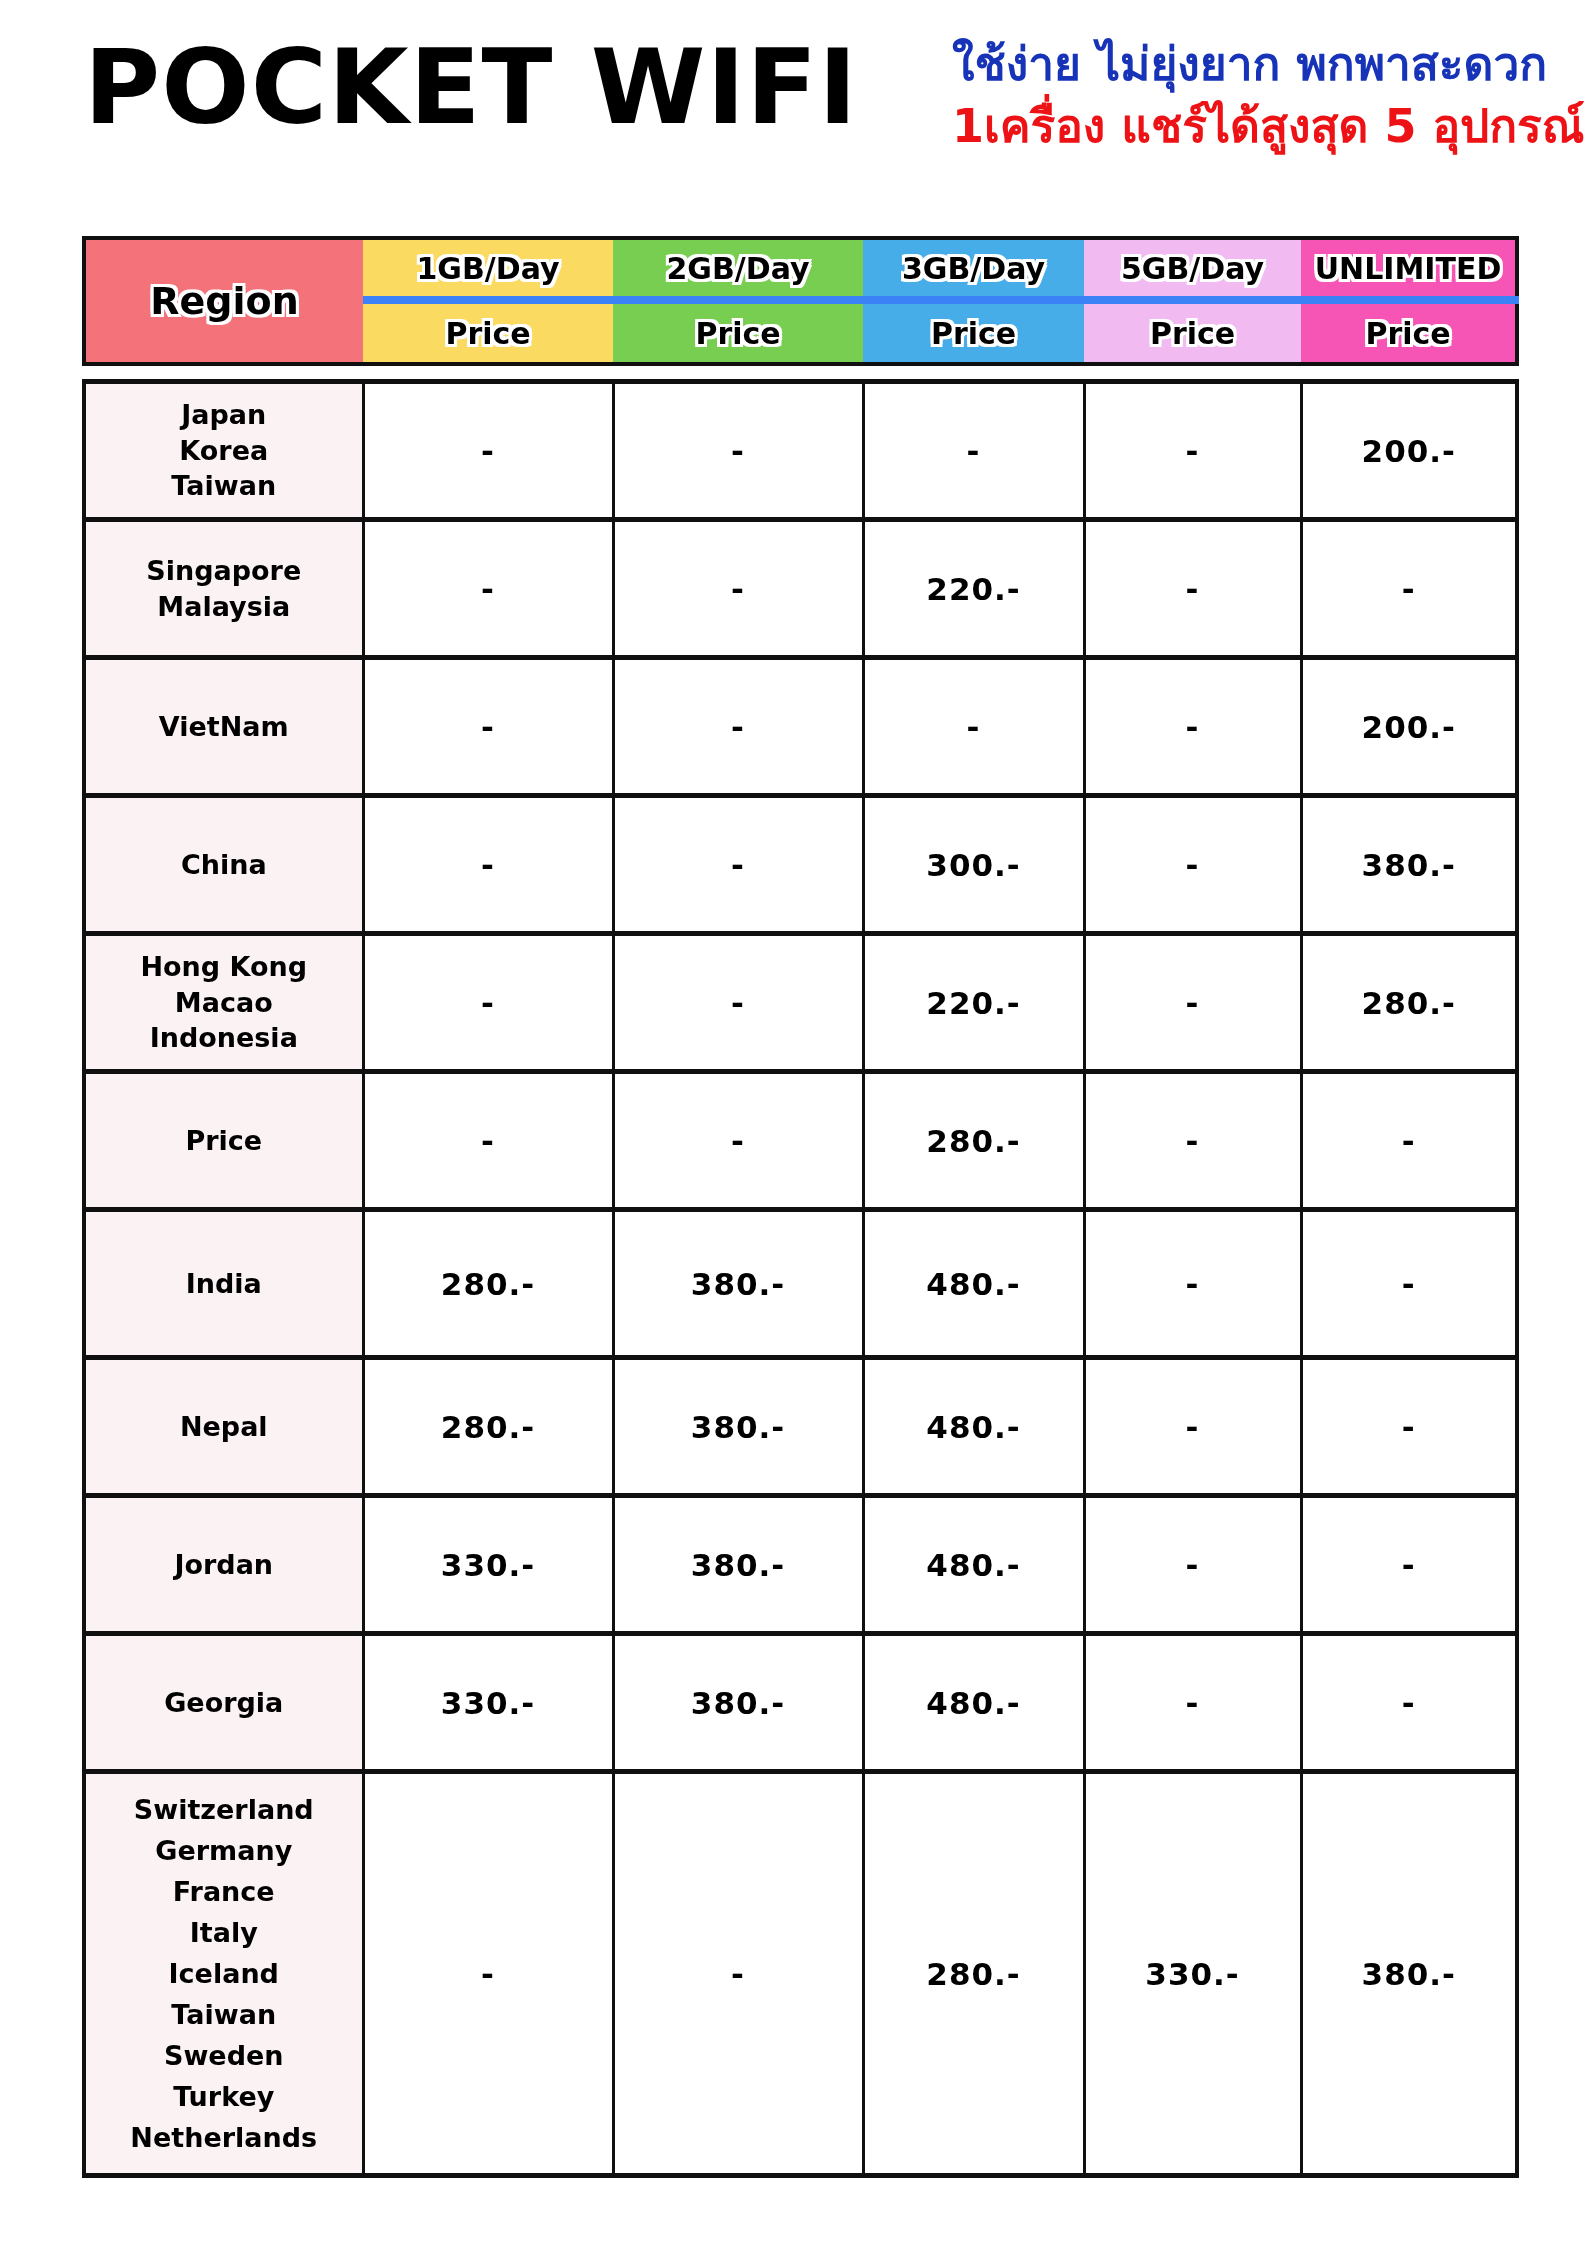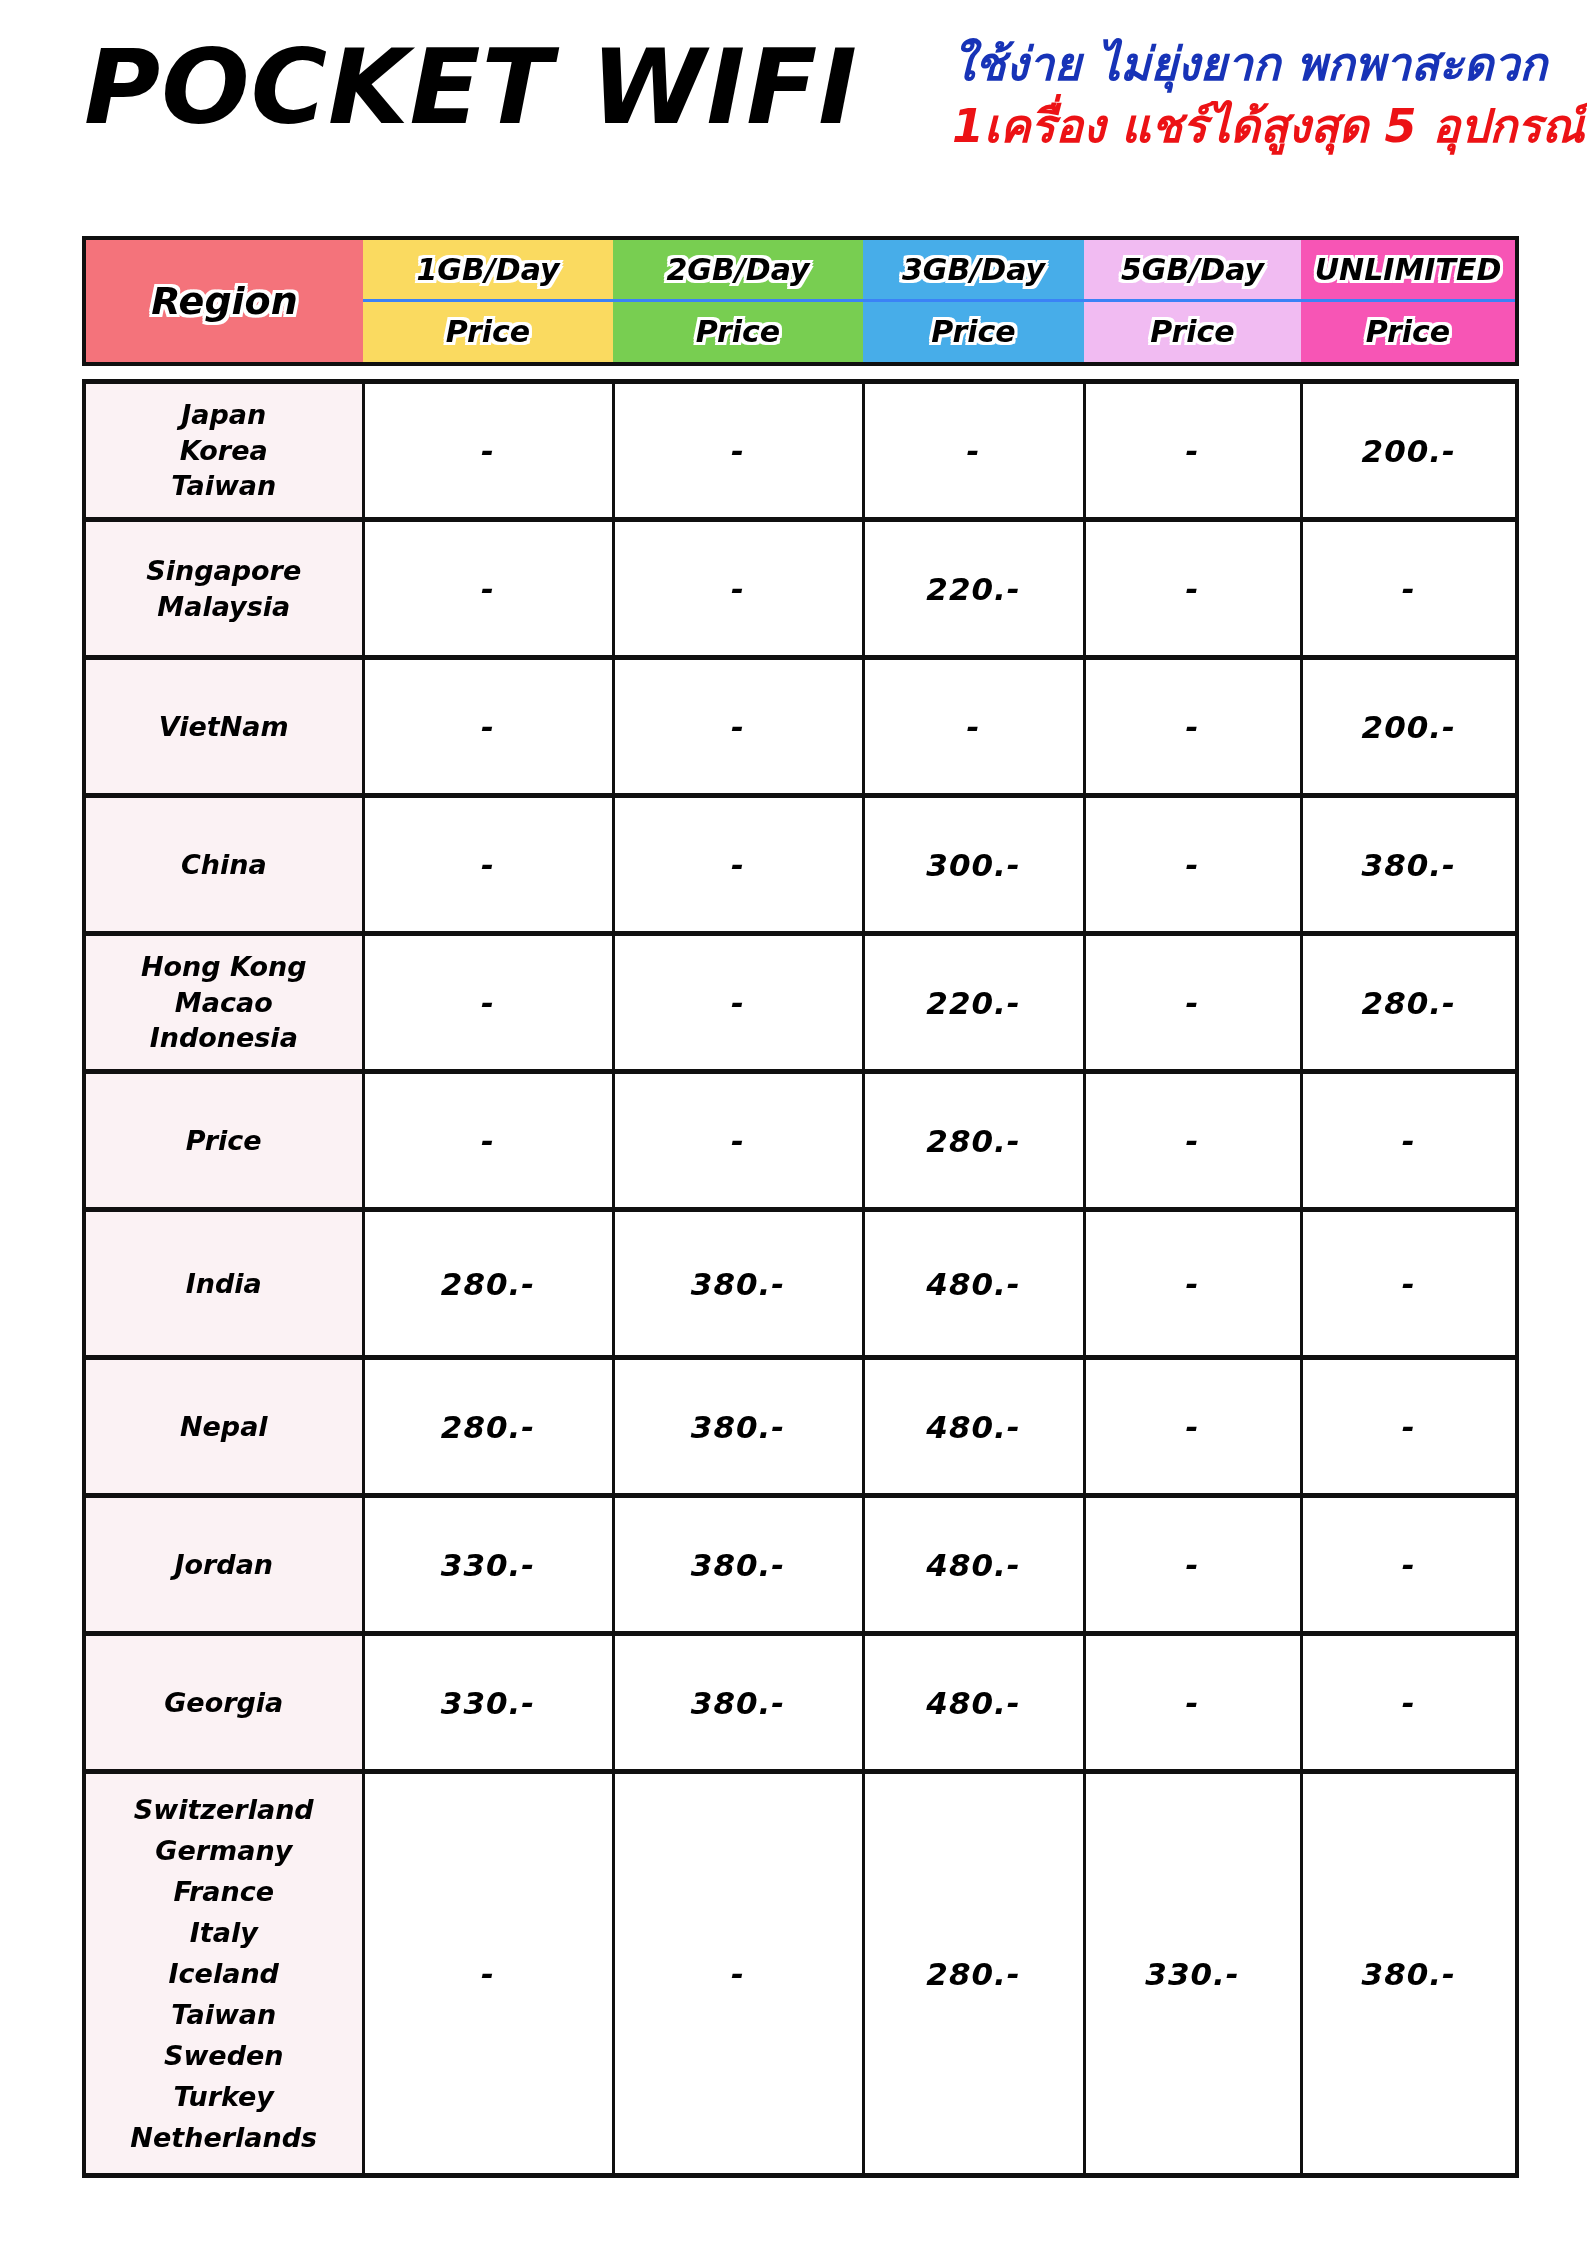--- a/index.html
+++ b/index.html
@@ -2,21 +2,21 @@
 <html><head>
 <meta charset="utf-8">
 <style>
   html,body { margin:0; padding:0; background:#ffffff; }
   body {
     width:1587px; height:2245px;
     font-family:"DejaVu Sans","Liberation Sans",sans-serif;
     position:relative;
     color:#000;
   }
-  .page { position:relative; width:1587px; height:2245px; overflow:hidden; background:#fff;font-style:italic; }
+  .page { position:relative; width:1587px; height:2245px; overflow:hidden; background:#fff; }
 
   
   .title {
     position:absolute; left:84px; top:22px;
     font-size:104px; font-weight:800; letter-spacing:1px;
     line-height:1.25; margin:0; color:#000; white-space:nowrap;
   }
   .taglines { position:absolute; left:952px; top:36px; width:648px; }
   .tag-blue {
     color:#1733B7; font-size:46px; font-weight:800;
@@ -32,21 +32,21 @@
     position:absolute; left:82px; width:1433px;
     border-collapse:collapse; table-layout:fixed;
     border:4px solid #101010;
   }
   .tbl-head { top:236px;padding-left:12px; }
   .tbl-body { top:379px; }
 
   .tbl-head th { border:0; padding:0; vertical-align:middle; text-align:center; }
   .tbl-head tr.plan-row   { height:62px; }
   .tbl-head tr.pricesub-row { height:64px; }
-  .tbl-head th.plan { border-bottom:3px solid #3b82f6;margin-left:12px; }
+  .tbl-head th.plan { border-bottom:8px solid #3b82f6;margin-left:12px; }
 
   .rhead { background:#F4737B; font-size:38px; font-weight:800; }
   .c0 { background:#FADA60; }
   .c1 { background:#78CE51; }
   .c2 { background:#47ADE9; }
   .c3 { background:#F1BBF2; }
   .c4 { background:#F755B5; }
   .plan, .price-h { font-size:30px; font-weight:800; }
 
   .outline {

